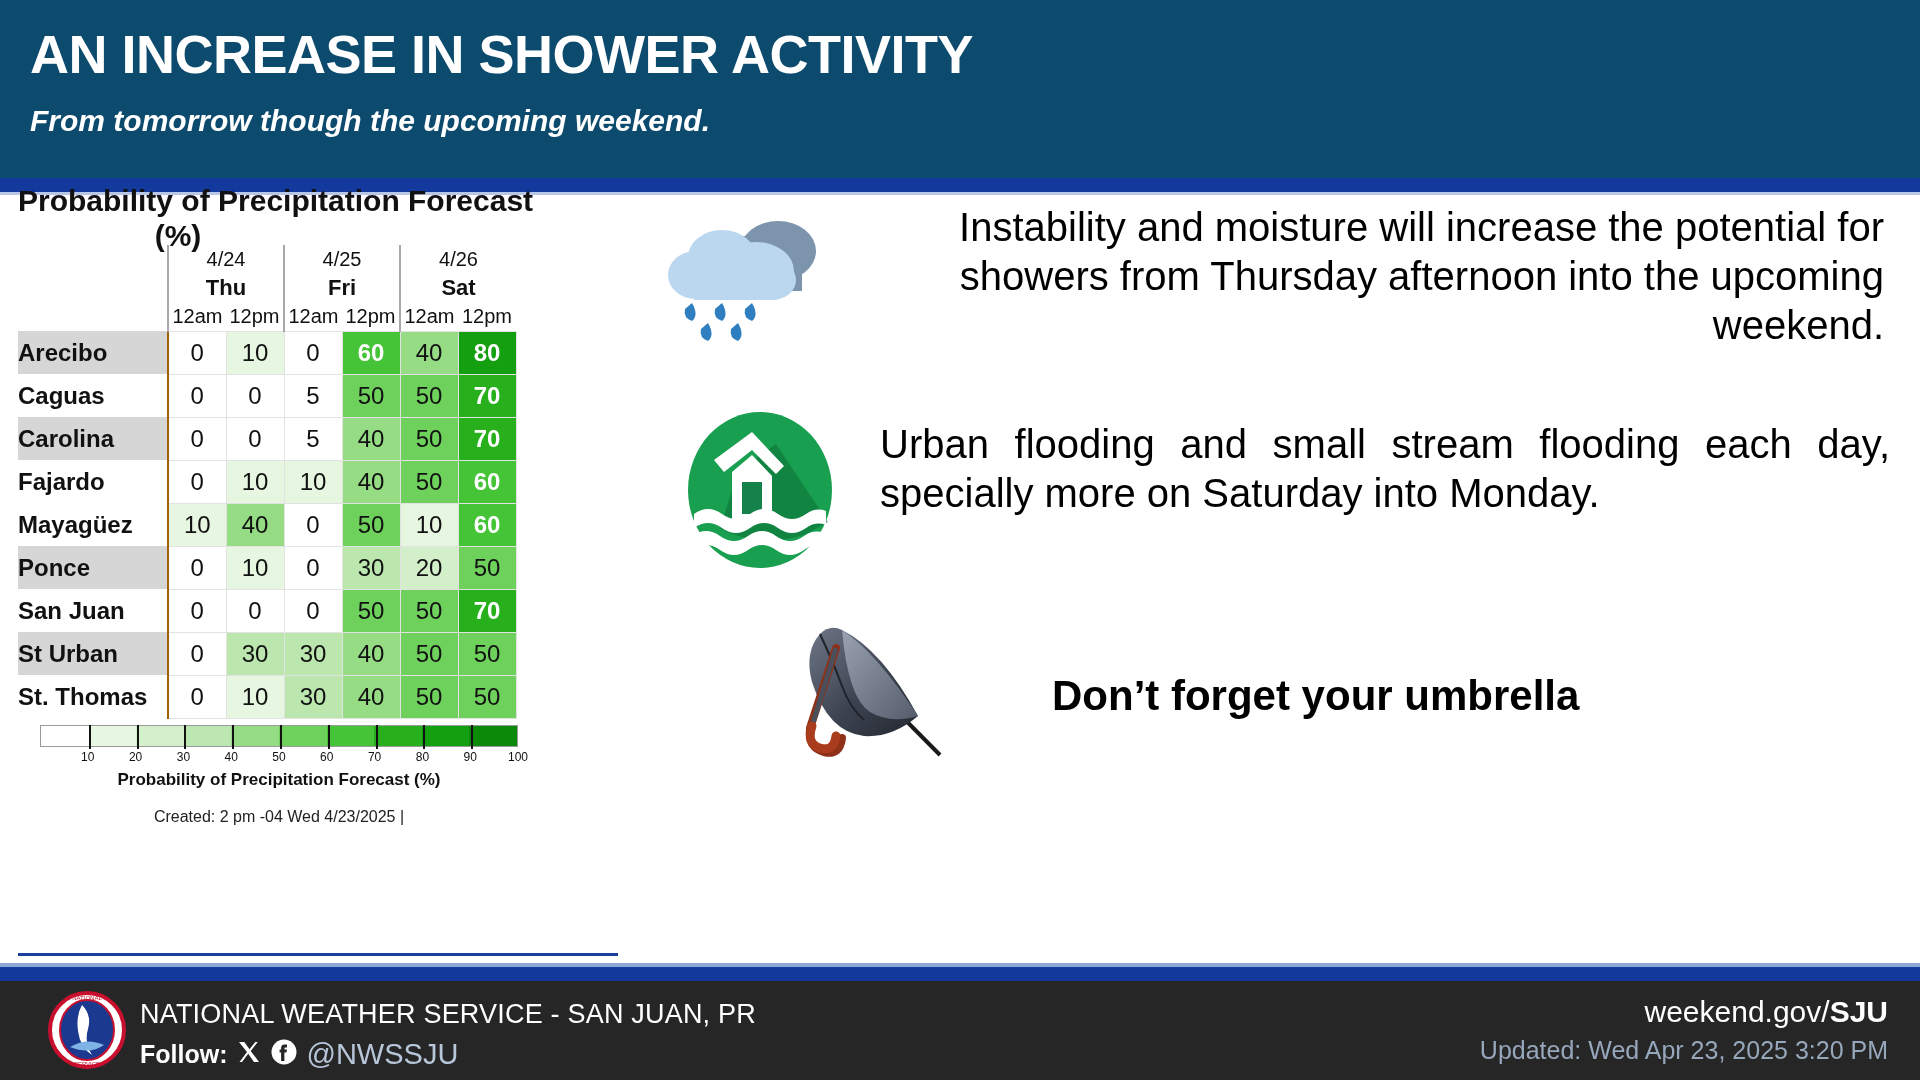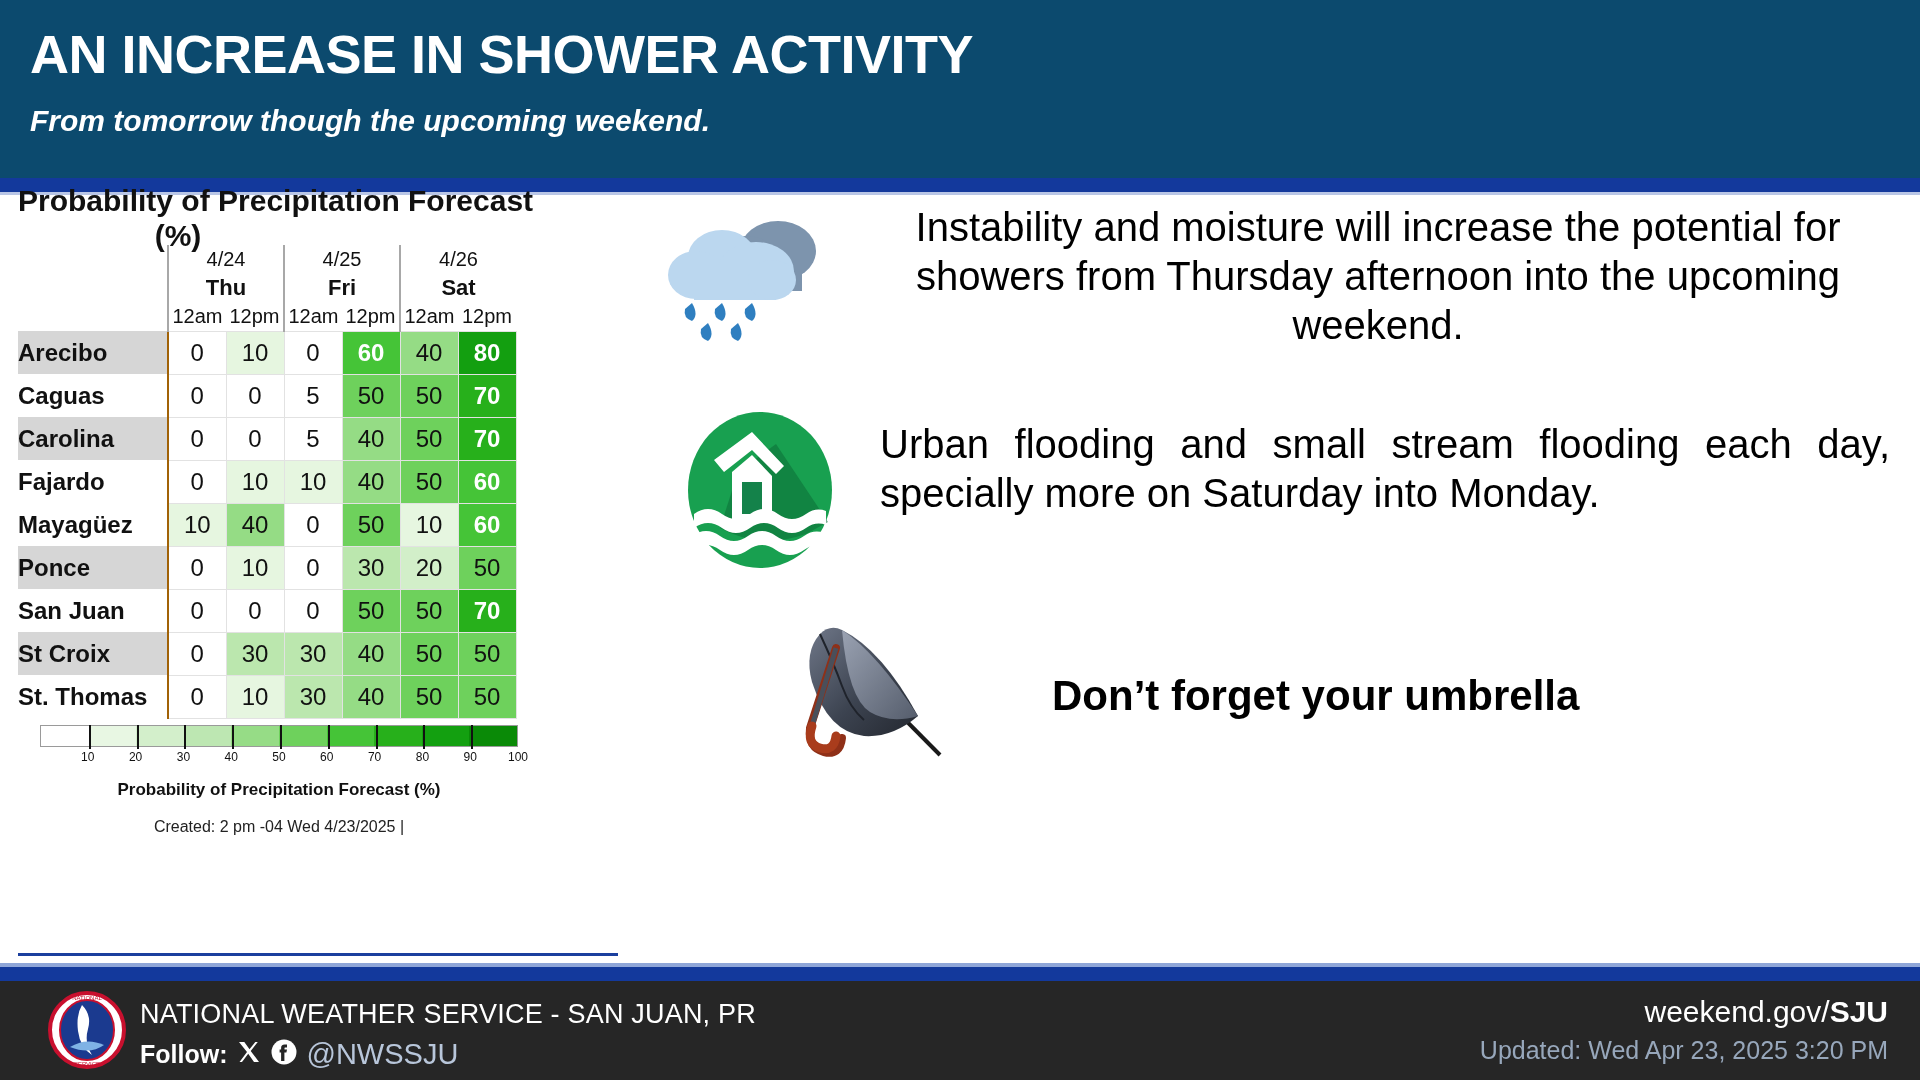--- a/index.html
+++ b/index.html
@@ -97,21 +97,21 @@
     position:relative;
   }
   .tick {
     position:absolute; top:-1px; width:2px; height:24px; background:#111;
   }
   #cbar-labels { position:relative; width:478px; height:18px; margin-top:3px; }
   #cbar-labels span {
     position:absolute; font-size:12px; color:#111; transform:translateX(-50%);
   }
   #cbar-caption {
-    margin-top:12px; width:478px; text-align:center;
+    margin-top:2px; width:478px; text-align:center;
     font-size:17px; font-weight:bold; color:#111;
   }
   #cbar-created {
     margin-top:18px; width:478px; text-align:center;
     font-size:16px; color:#222;
   }
   #panel-divider {
     position:absolute; left:18px; top:758px; width:600px; height:3px;
     background:#1b3f9e;
   }
@@ -122,21 +122,21 @@
   .bullet { position:absolute; }
   .bullet .icon { position:absolute; left:0; top:0; }
   .bullet .txt {
     position:absolute; color:#000;
   }
 
   #b1 { left:0px; top:10px; width:1240px; }
   #b1 .icon { width:190px; height:140px; }
   #b1 .txt {
     left:212px; top:-2px; width:1012px;
-    font-size:40px; line-height:1.22; text-align:center;
+    font-size:40px; line-height:1.22; text-align:right;
   }
 
   #b2 { left:20px; top:215px; width:1220px; }
   #b2 .icon { width:160px; height:160px; }
   #b2 .txt {
     left:200px; top:10px; width:1010px;
     font-size:40px; line-height:1.22; text-align:justify;
   }
 
   #b3 { left:130px; top:415px; width:1100px; }
@@ -278,21 +278,21 @@
           <tr>
             <td class="cityname">San Juan</td>
             <td class="cell sepL" style="background: rgb(255, 255, 255); color: rgb(17, 17, 17);">0</td>
             <td class="cell" style="background: rgb(255, 255, 255); color: rgb(17, 17, 17);">0</td>
             <td class="cell sepL" style="background: rgb(255, 255, 255); color: rgb(17, 17, 17);">0</td>
             <td class="cell" style="background: rgb(110, 209, 92); color: rgb(17, 17, 17);">50</td>
             <td class="cell sepL" style="background: rgb(110, 209, 92); color: rgb(17, 17, 17);">50</td>
             <td class="cell" style="background: rgb(39, 176, 27); color: rgb(255, 255, 255); font-weight: bold;">70</td>
           </tr>
           <tr>
-            <td class="cityname alt">St Croix</td>
+            <td class="cityname alt">St Urban</td>
             <td class="cell sepL" style="background: rgb(255, 255, 255); color: rgb(17, 17, 17);">0</td>
             <td class="cell" style="background: rgb(187, 231, 174); color: rgb(17, 17, 17);">30</td>
             <td class="cell sepL" style="background: rgb(187, 231, 174); color: rgb(17, 17, 17);">30</td>
             <td class="cell" style="background: rgb(149, 220, 133); color: rgb(17, 17, 17);">40</td>
             <td class="cell sepL" style="background: rgb(110, 209, 92); color: rgb(17, 17, 17);">50</td>
             <td class="cell" style="background: rgb(110, 209, 92); color: rgb(17, 17, 17);">50</td>
           </tr>
           <tr>
             <td class="cityname">St. Thomas</td>
             <td class="cell sepL" style="background: rgb(255, 255, 255); color: rgb(17, 17, 17);">0</td>

